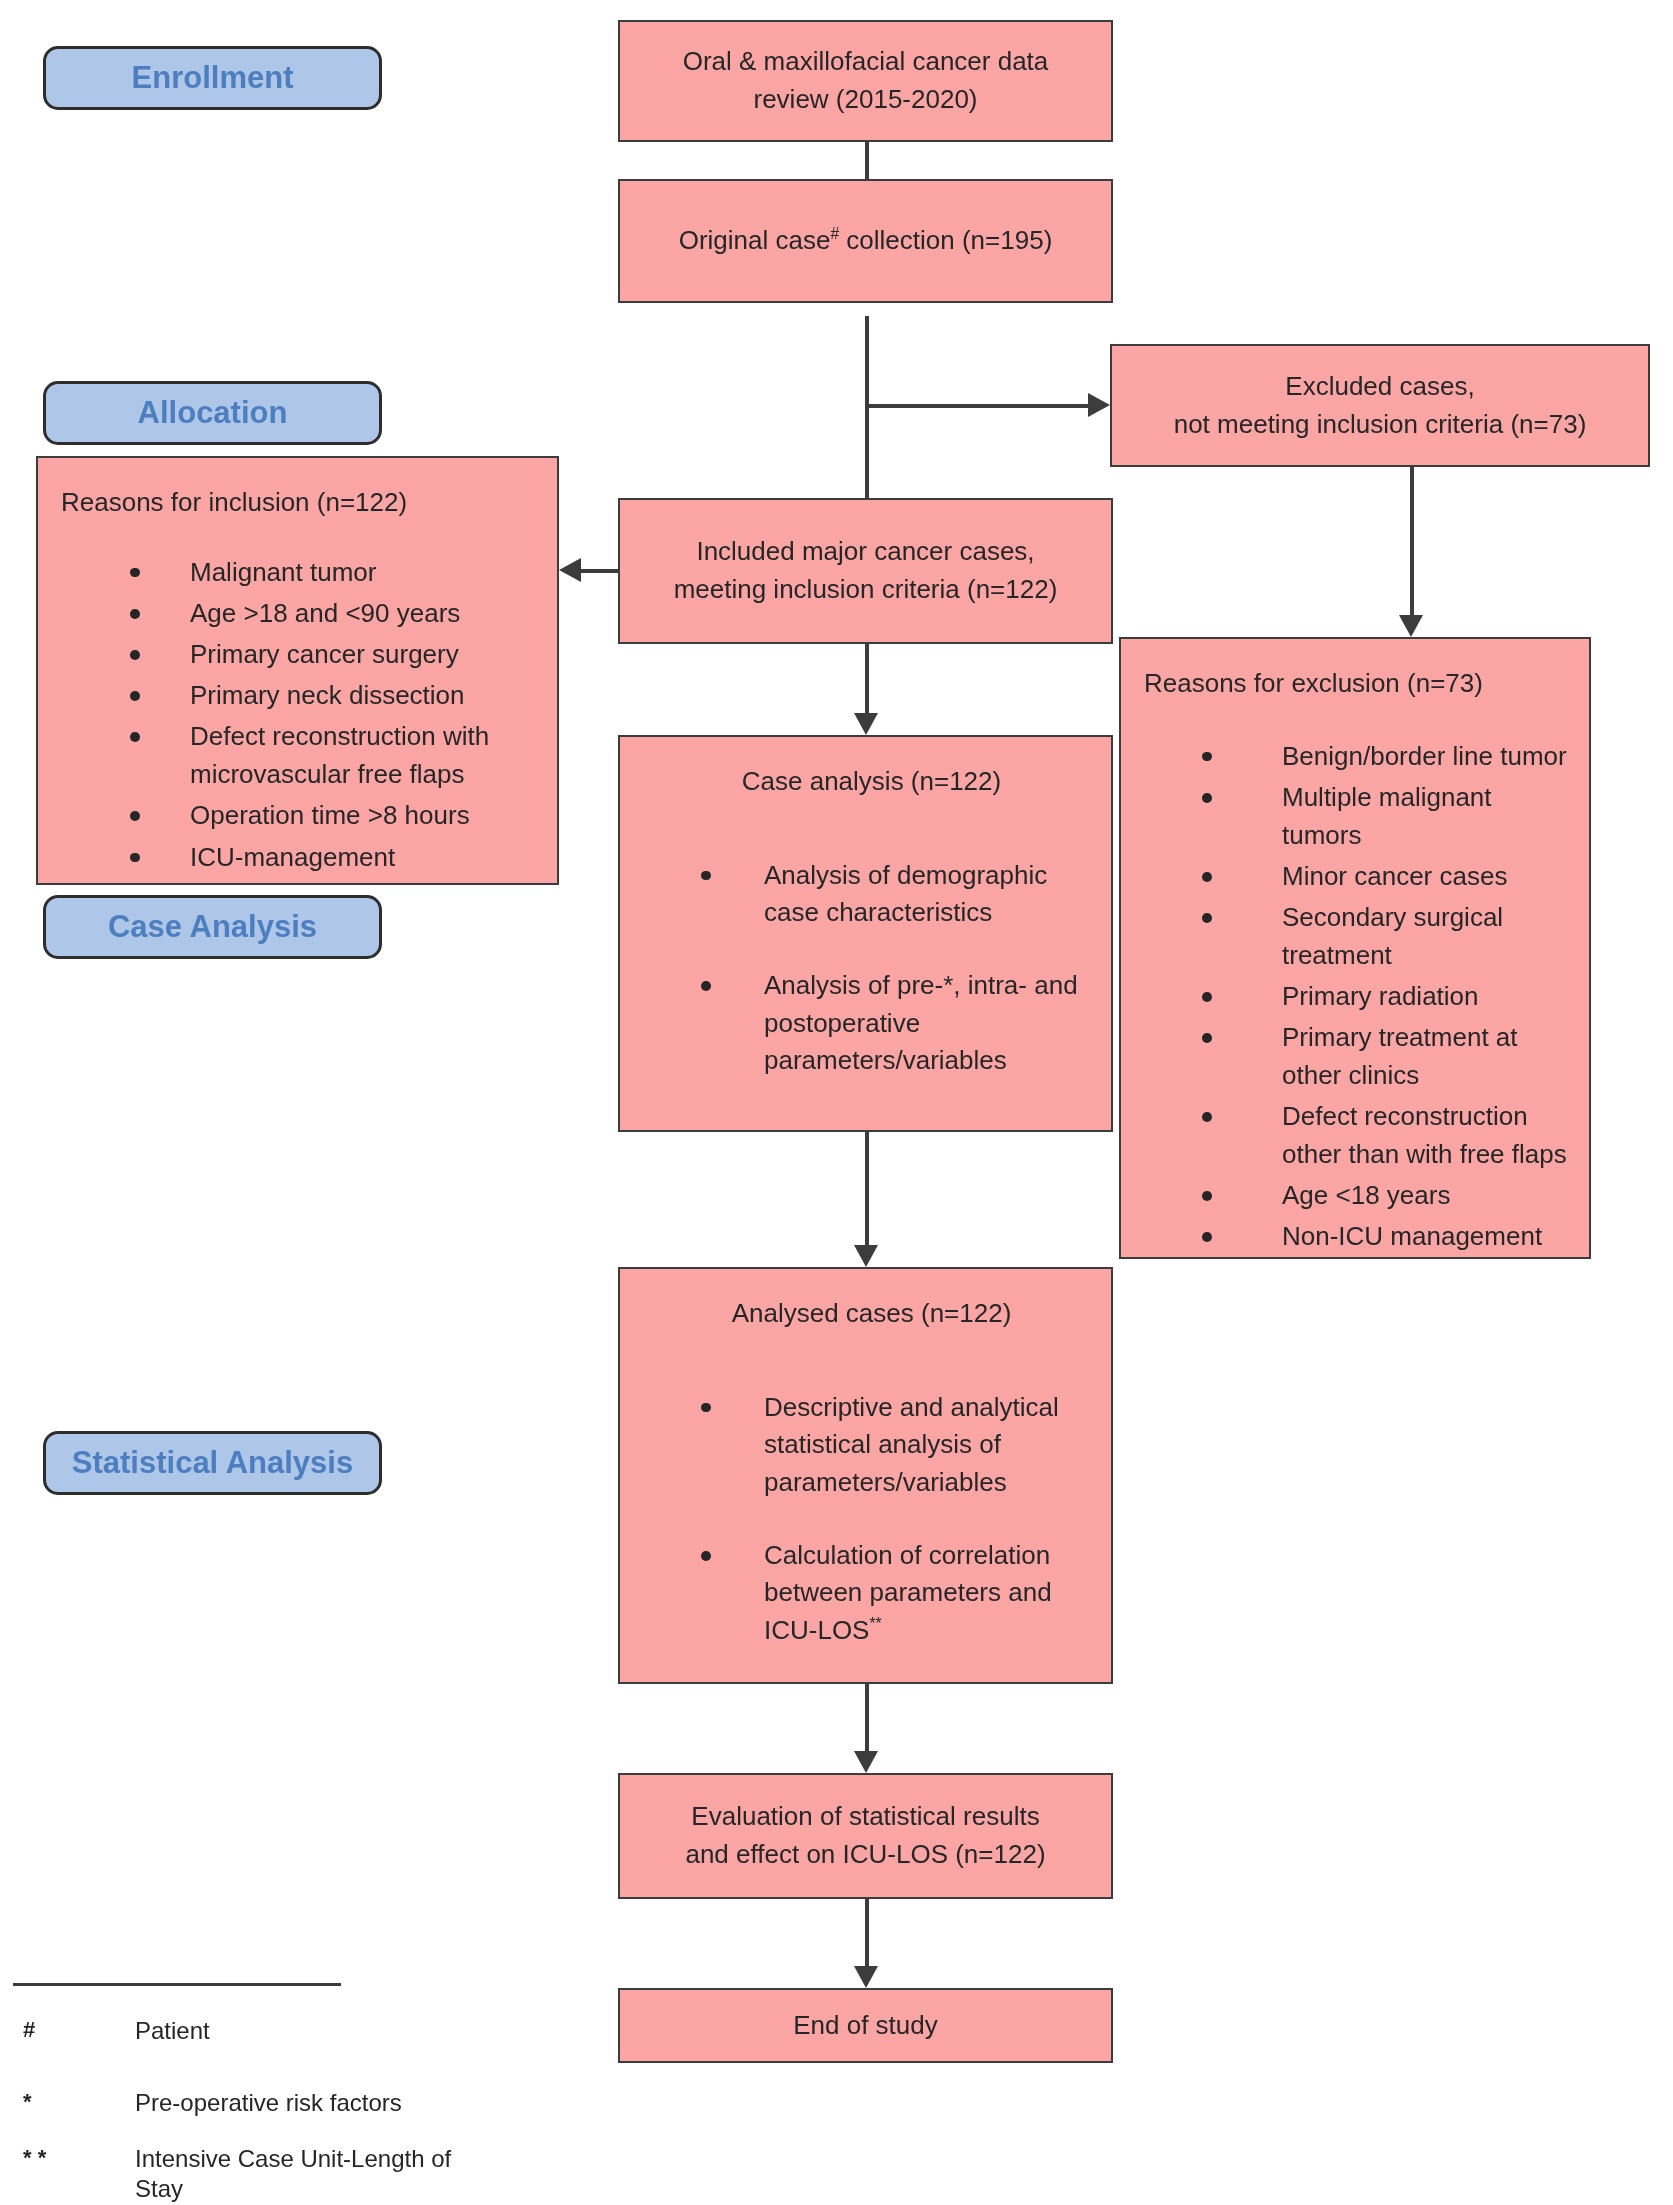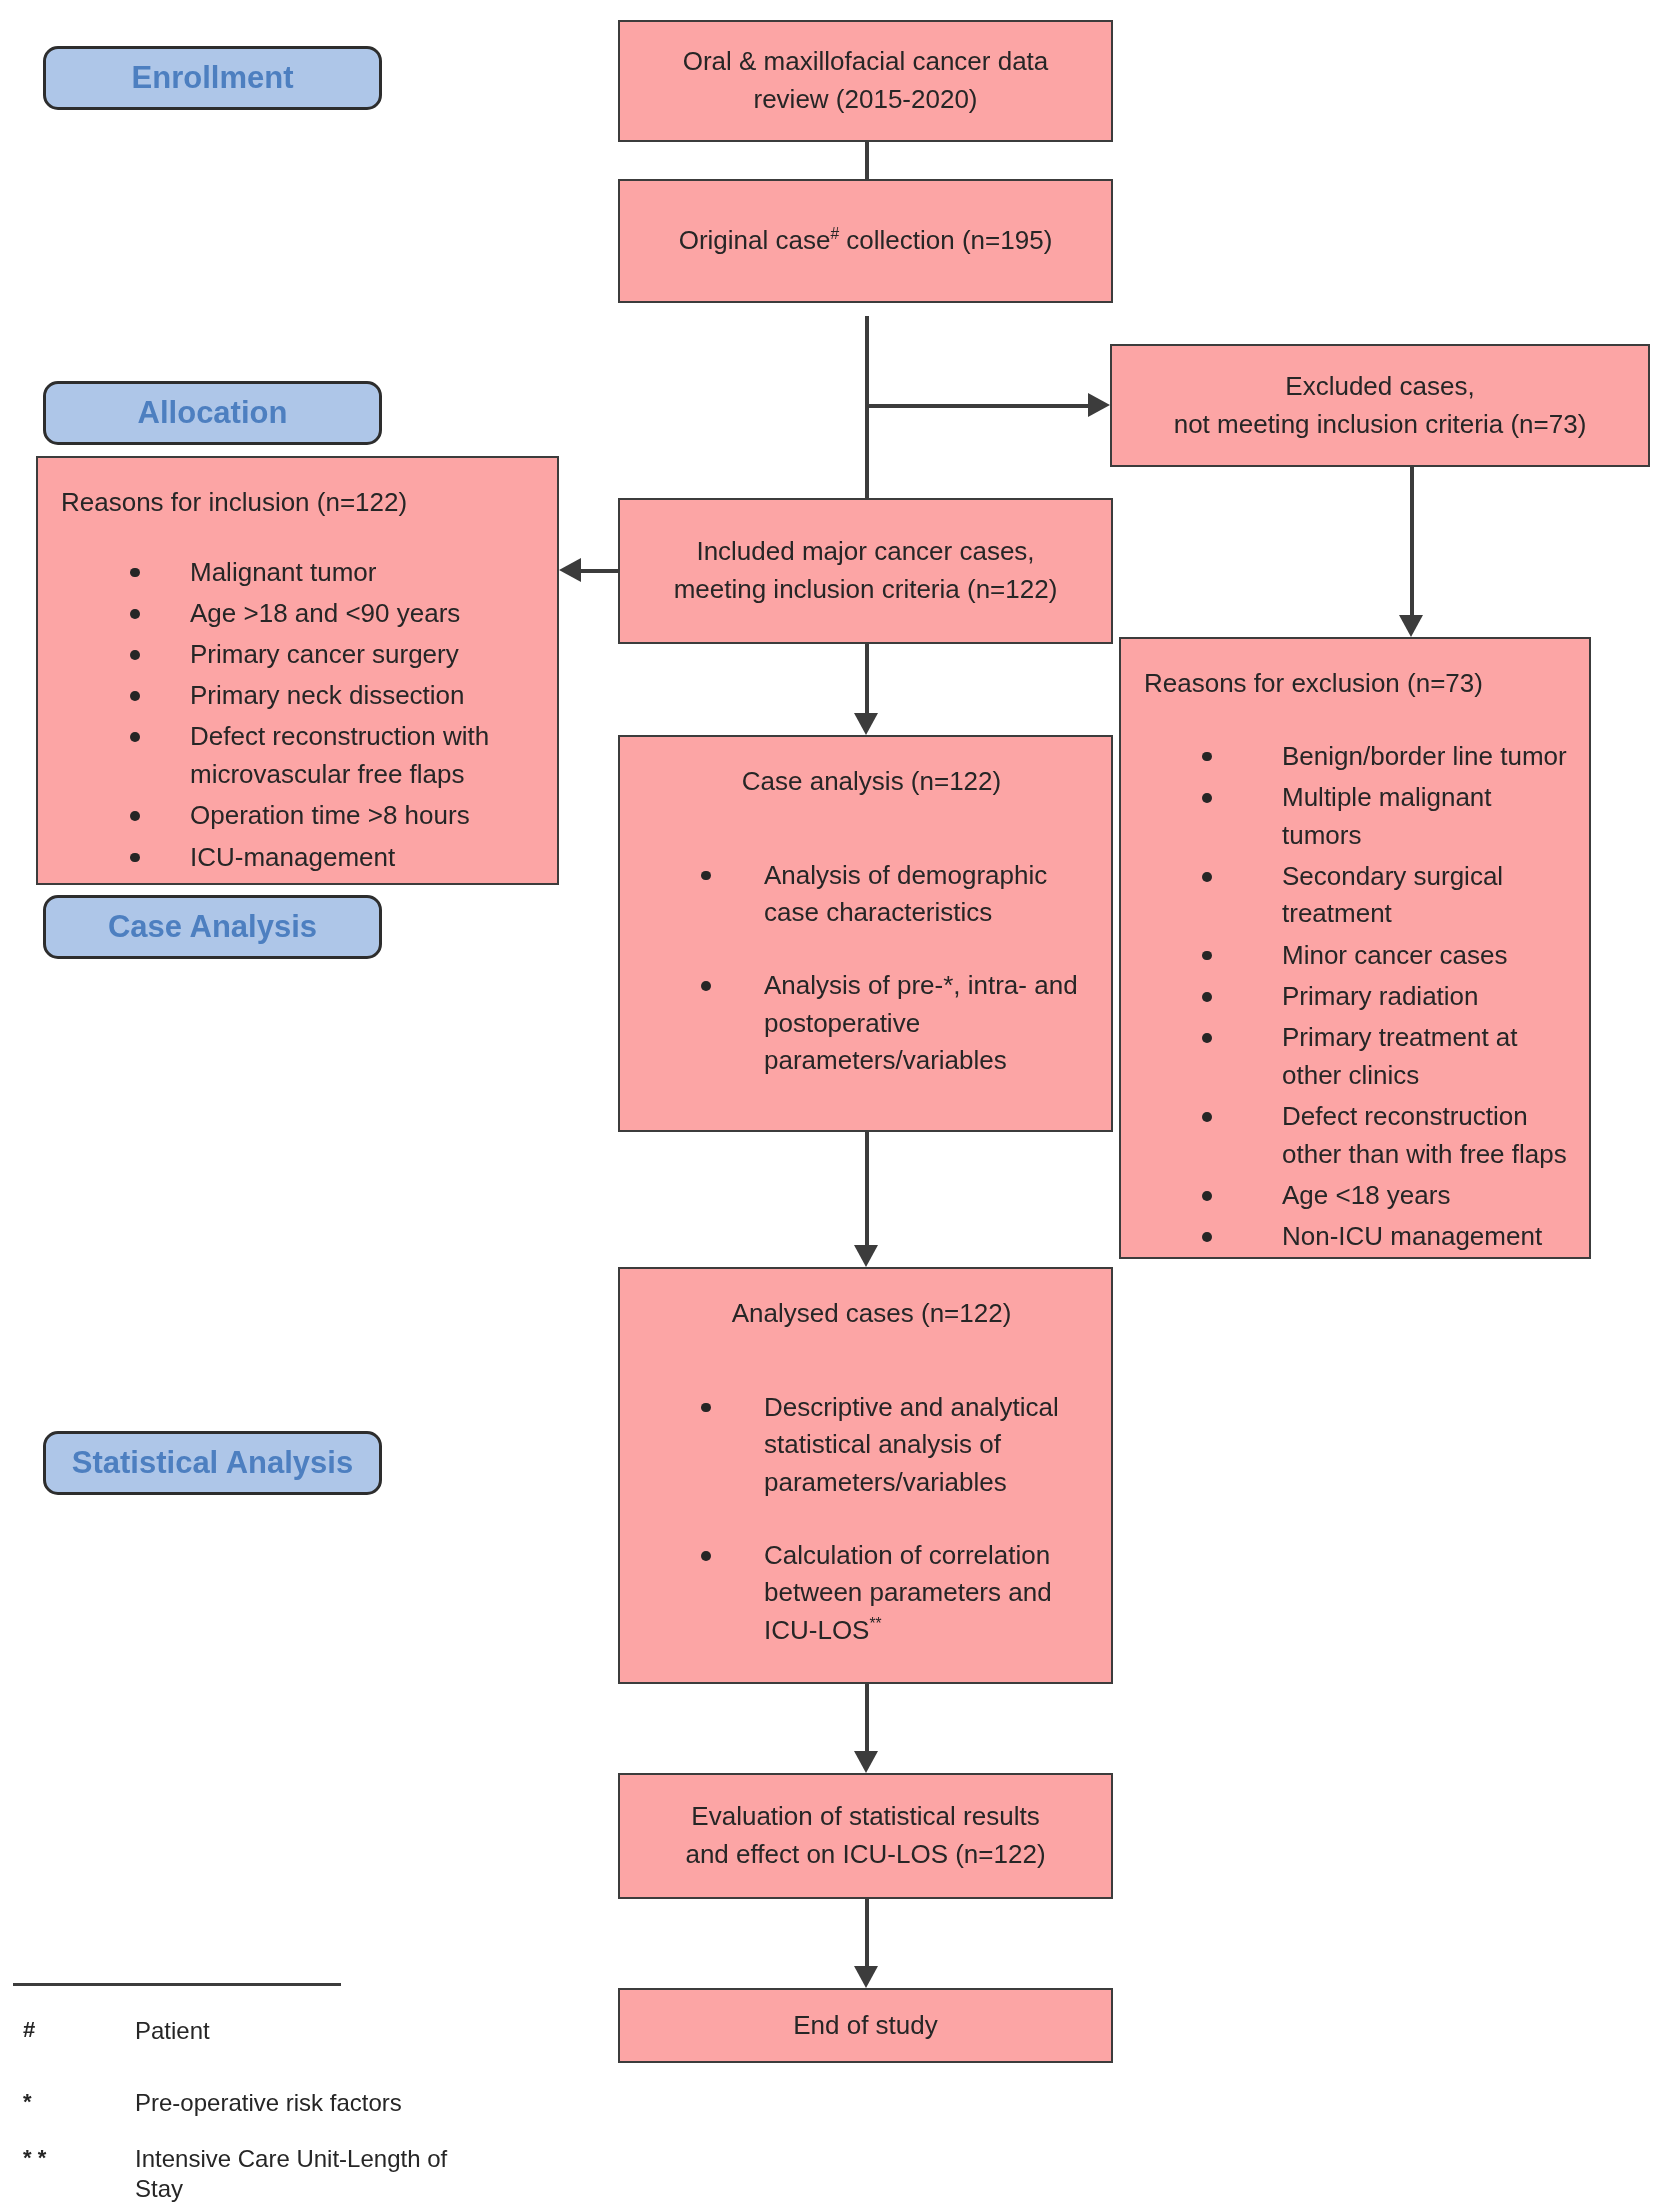--- a/index.html
+++ b/index.html
@@ -110,22 +110,22 @@
   <div class="box center" style="left:1110px;top:344px;width:540px;height:123px">
     <span class="box-text">Excluded cases,
 not meeting inclusion criteria (n=73)</span>
   </div>
 
   <div class="box list list-exclusion" style="left:1119px;top:637px;width:472px;height:622px">
     <div class="box-title">Reasons for exclusion (n=73)</div>
     <ul class="bullets">
       <li>Benign/border line tumor</li>
       <li>Multiple malignant tumors</li>
+      <li>Minor cancer cases</li>
       <li>Secondary surgical treatment</li>
-      <li>Minor cancer cases</li>
       <li>Primary radiation</li>
       <li>Primary treatment at other clinics</li>
       <li>Defect reconstruction other than with free flaps</li>
       <li>Age &lt;18 years</li>
       <li>Non-ICU management</li>
     </ul>
   </div>
 
   <div class="box list list-inclusion" style="left:36px;top:456px;width:523px;height:429px">
     <div class="box-title">Reasons for inclusion (n=122)</div>
@@ -169,17 +169,17 @@
   <div class="fn-row" style="top:2016px">
     <span class="fn-sym">#</span>
     <span class="fn-text">Patient</span>
   </div>
   <div class="fn-row" style="top:2088px">
     <span class="fn-sym">*</span>
     <span class="fn-text">Pre-operative risk factors</span>
   </div>
   <div class="fn-row" style="top:2144px">
     <span class="fn-sym">* *</span>
-    <span class="fn-text">Intensive Care Unit-Length of Stay</span>
+    <span class="fn-text">Intensive Case Unit-Length of Stay</span>
   </div>
 
 </div>
 
 
 </body></html>

